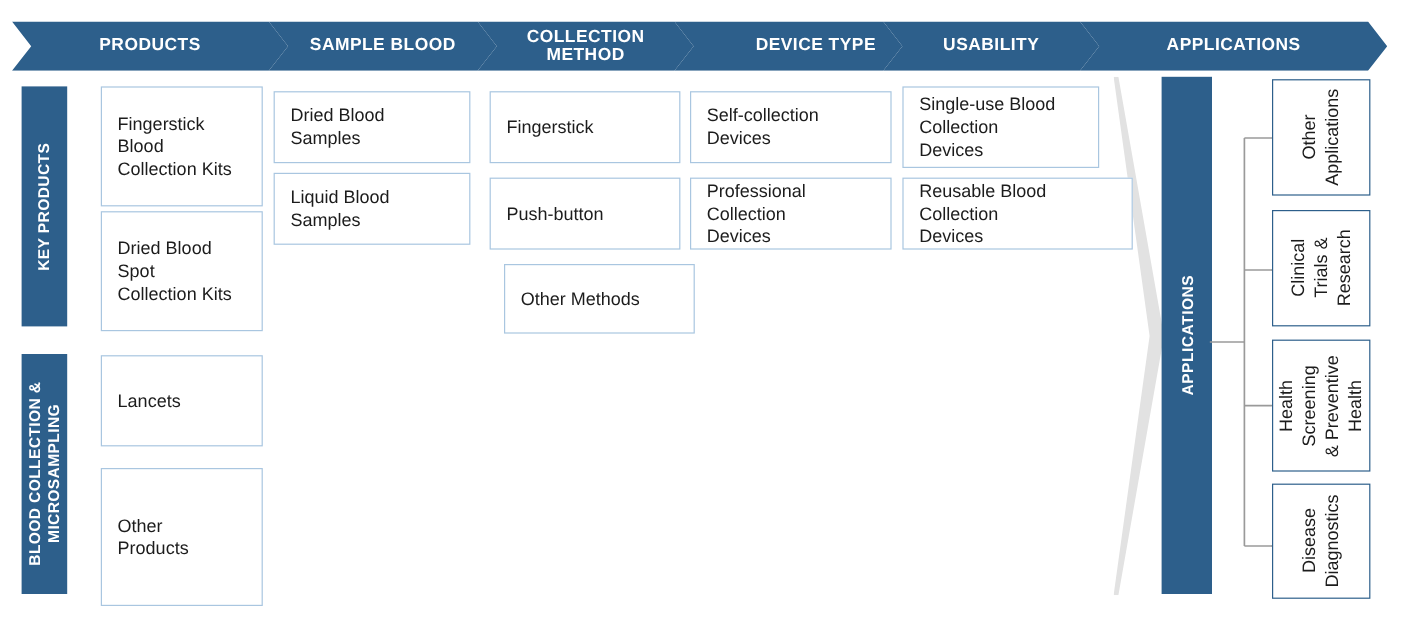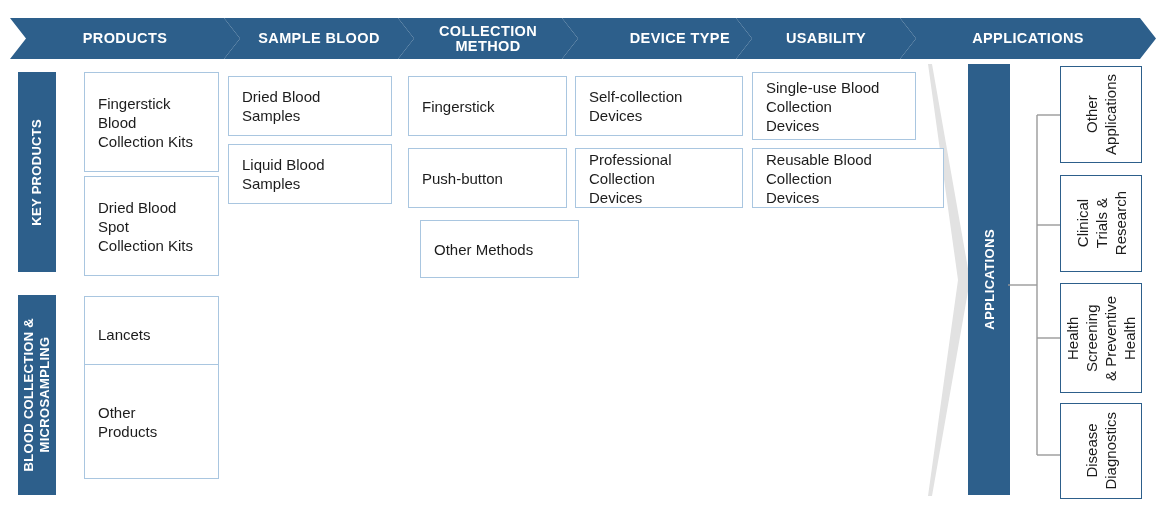--- a/index.html
+++ b/index.html
@@ -184,21 +184,21 @@
 Collection Kits</span>
       </div>
       <div class="lbox" style="left: 84px; top: 176px; width: 135px; height: 100px;">
         <span class="btext">Dried Blood
 Spot
 Collection Kits</span>
       </div>
       <div class="lbox" style="left: 84px; top: 296px; width: 135px; height: 76px;">
         <span class="btext">Lancets</span>
       </div>
-      <div class="lbox" style="left: 84px; top: 364px; width: 135px; height: 115px;">
+      <div class="lbox" style="left: 84px; top: 390px; width: 135px; height: 115px;">
         <span class="btext">Other
 Products</span>
       </div>
       <div class="lbox" style="left: 228px; top: 76px; width: 164px; height: 60px;">
         <span class="btext">Dried Blood
 Samples</span>
       </div>
       <div class="lbox" style="left: 228px; top: 144px; width: 164px; height: 60px;">
         <span class="btext">Liquid Blood
 Samples</span>

